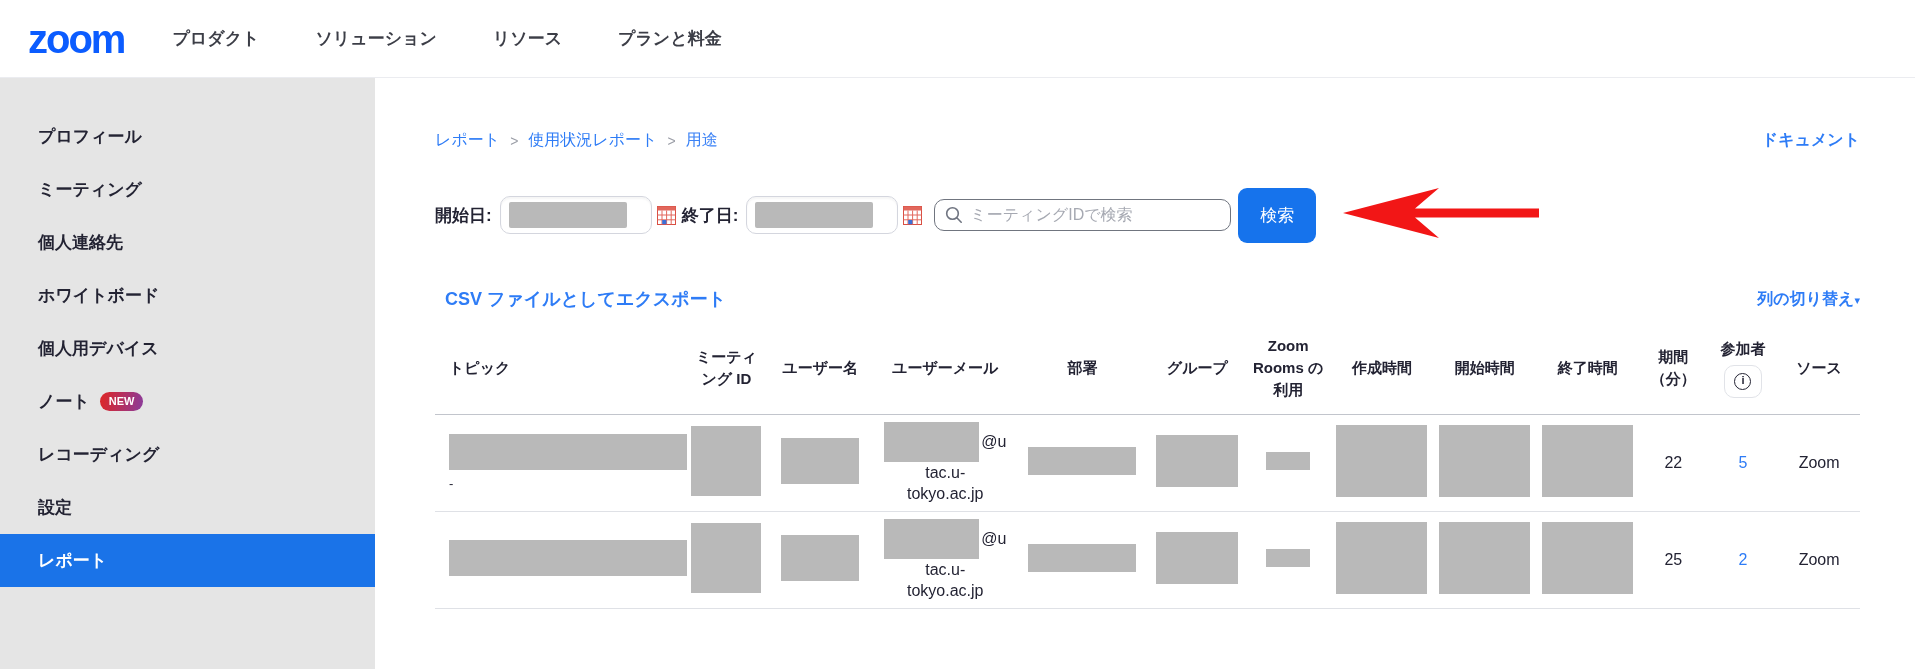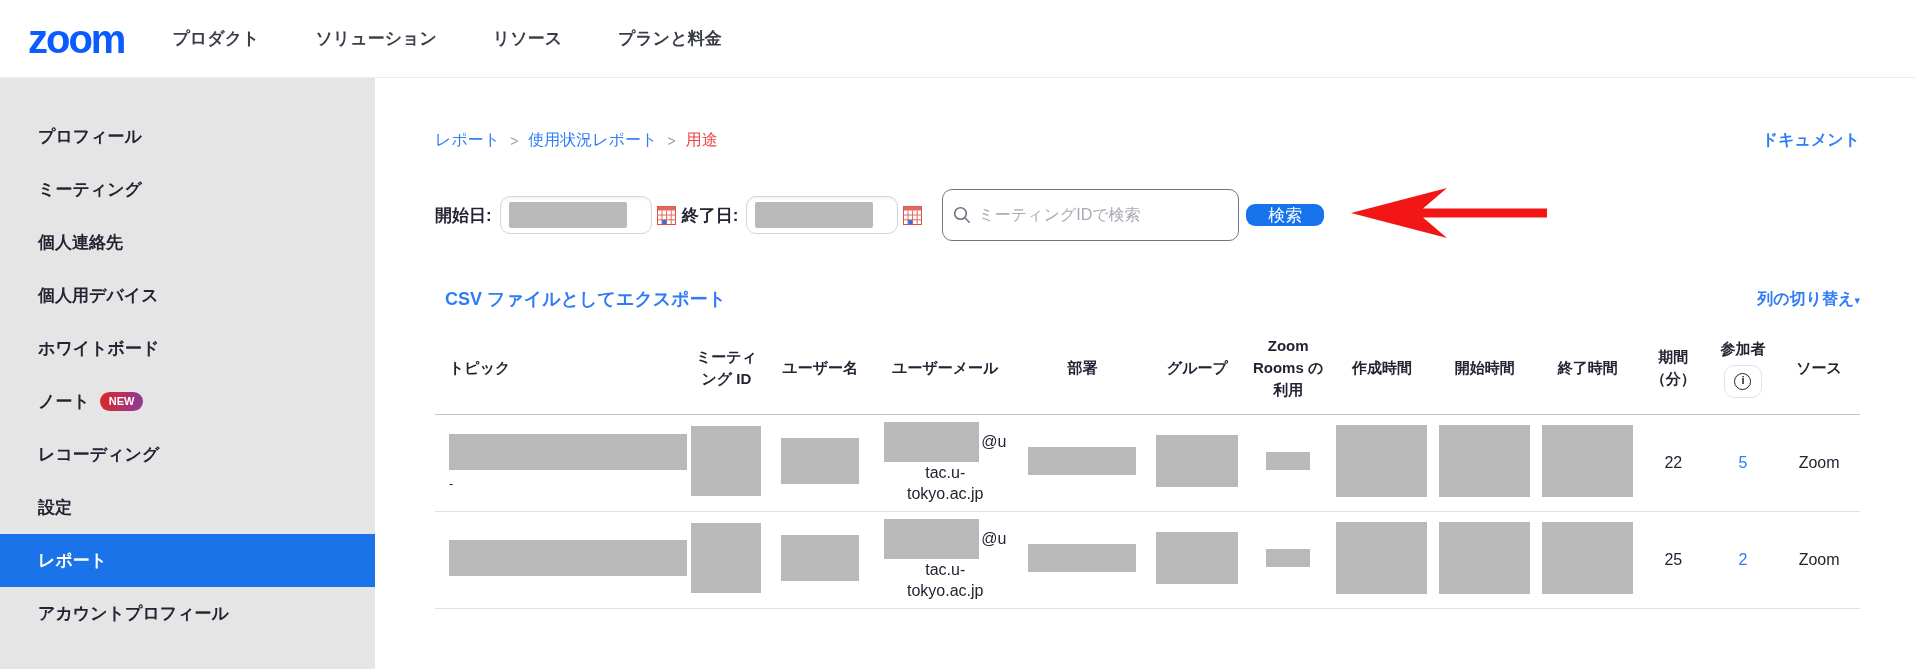--- a/index.html
+++ b/index.html
@@ -27,38 +27,38 @@
   .side-item.selected { background:#1a73e8; color:#fff; }
   .badge-new { margin-left:10px; padding:3px 9px 4px; border-radius:11px; font-size:11px;
     font-weight:bold; color:#fff; background:linear-gradient(100deg,#d7282f 10%,#8e3a96 95%); }
 
   .main { flex:1; padding:0 55px 0 60px; position:relative; }
 
   
   .crumb-row { margin-top:52px; display:flex; align-items:center; font-size:16px; }
   .crumb-link { color:#2e7cf6; cursor:pointer; }
   .crumb-sep { color:#9a9da6; margin:0 10px; font-size:14px; }
-  .crumb-current { color:#ef4444; }
+  .crumb-current { color:#3b82f6; }
   .doc-link { margin-left:auto; color:#2e7cf6; font-size:16px; font-weight:700; cursor:pointer; }
 
   
   .filter-row { margin-top:36px; display:flex; align-items:center; }
   .f-label { font-size:17px; font-weight:700; color:#232333; margin-right:8px; white-space:nowrap; }
   .date-box { width:152px; height:38px; border:1px solid #d4d6de; border-radius:10px;
     background:#fff; box-shadow:inset 0 2px 2px rgba(0,0,0,.04); display:flex;
     align-items:center; padding:0 8px; }
   .redact { background:#b9b9b9; display:inline-block; }
   .r-date { width:118px; height:26px; border-radius:2px; }
   .cal-icon { width:19px; height:19px; margin:0 6px 0 5px; flex:none; }
-  .search-box { width:297px; height:52px; border:1.5px solid #70757f; border-radius:10px;
-    background:#fff; display:flex; align-items:center; padding:0 10px; margin-left:14px; }
+  .search-box { width:297px; height:32px; border:1.5px solid #70757f; border-radius:10px;
+    background:#fff; display:flex; align-items:center; padding:0 10px; margin-left:6px; }
   .search-box input { border:none; outline:none; flex:1; font-size:16px;
     font-family:inherit; color:#232333; background:transparent; }
   .search-box input::placeholder { color:#a6a9b2; }
-  .search-btn { margin-left:7px; width:78px; height:22px; border:none; border-radius:9px;
+  .search-btn { margin-left:7px; width:78px; height:55px; border:none; border-radius:9px;
     background:#1673ec; color:#fff; font-size:17px; font-family:inherit; cursor:pointer; }
   .arrow-wrap { margin-left:26px; }
 
   .note { margin-top:16px; font-size:16px; font-style:italic; color:#33364a; }
 
   
   .table-toolbar { margin-top:44px; display:flex; align-items:center; padding-left:10px; }
   .csv-link { color:#2e7cf6; font-size:18px; font-weight:700; cursor:pointer; }
   .col-toggle { margin-left:auto; color:#2e7cf6; font-size:16px; font-weight:700; cursor:pointer; }
   .col-toggle .tri { font-size:11px; }
@@ -108,40 +108,37 @@
     <div class="side-item">
         <span>プロフィール</span>
       </div>
     <div class="side-item">
         <span>ミーティング</span>
       </div>
     <div class="side-item">
         <span>個人連絡先</span>
       </div>
     <div class="side-item">
+        <span>ホワイトボード</span>
+      </div>
+    <div class="side-item">
         <span>個人用デバイス</span>
-      </div>
-    <div class="side-item">
-        <span>ホワイトボード</span>
       </div>
     <div class="side-item">
       <span>ノート</span>
       <span class="badge-new">NEW</span>
     </div>
     <div class="side-item">
         <span>レコーディング</span>
       </div>
     <div class="side-item">
         <span>設定</span>
       </div>
     <div class="side-item selected">
         <span>レポート</span>
-      </div>
-    <div class="side-item">
-        <span>アカウントプロフィール</span>
       </div>
   </aside>
 
   <main class="main">
 
     <div class="crumb-row">
       <span class="crumb-link">レポート</span>
       <span class="crumb-sep">&gt;</span>
       <span class="crumb-link">使用状況レポート</span>
       <span class="crumb-sep">&gt;</span>

